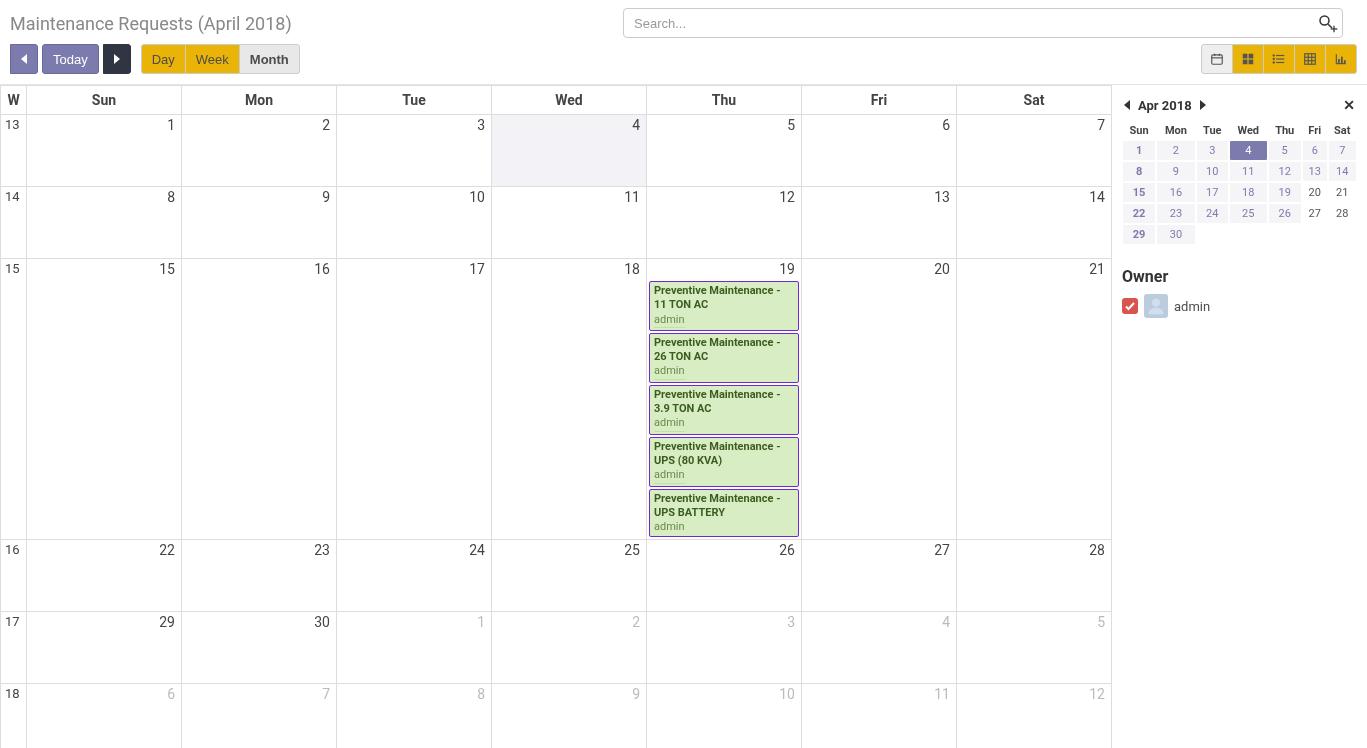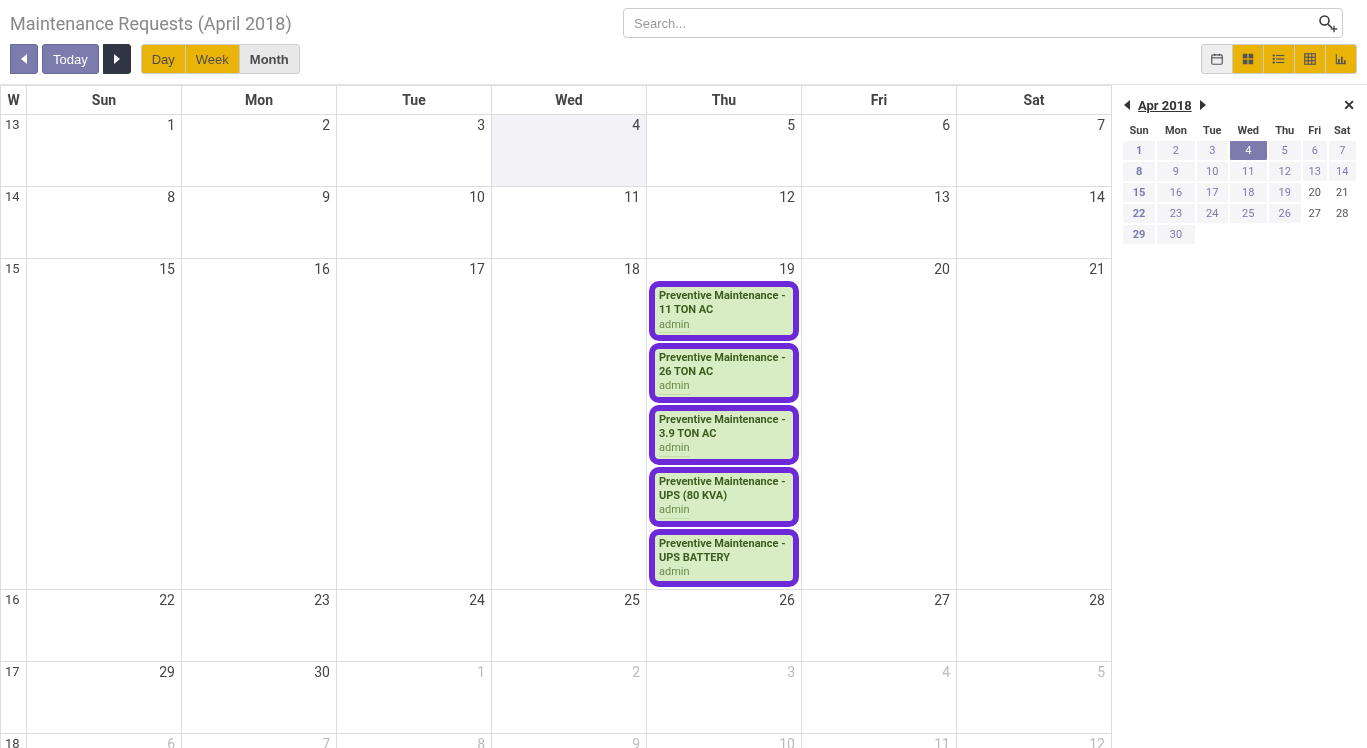--- a/index.html
+++ b/index.html
@@ -28,29 +28,29 @@
 .calendar { flex: 1; border-right: none; }
 .cal-table { width: 100%; border-collapse: collapse; table-layout: fixed; }
 .cal-table th { border: 1px solid #ddd; padding: 6px 4px; font-weight: 700; text-align: center; background: #fff; color: #444; font-size: 14px; }
 .cal-table th.wcol { width: 26px; }
 .cal-table td { border: 1px solid #ddd; vertical-align: top; height: 72px; position: relative; }
 .cal-table td.weeknum { text-align: left; padding: 2px 4px; font-size: 13px; color: #444; width: 26px; }
 .day-num { position: absolute; top: 2px; right: 6px; font-size: 14px; color: #444; }
 .day-num.muted { color: #bbb; }
 .today-cell { background: #f3f2f6; }
 .events { margin-top: 22px; padding: 0 2px; }
-.event { background: #d9edc4; border: 6px solid #6d28d9; border-radius: 10px; padding: 2px 4px; margin-bottom: 2px; font-size: 11px; color: #3b5d1f; line-height: 1.3; cursor: pointer; }
+.event { background: #d9edc4; border: 1px solid #6d28d9; border-radius: 2px; padding: 2px 4px; margin-bottom: 2px; font-size: 11px; color: #3b5d1f; line-height: 1.3; cursor: pointer; }
 .event .etitle { font-weight: 700; color: #3b5d1f; }
 .event .eowner { color: #6b8a4d; border-bottom: 1px solid #c4e0a6; display: inline-block; }
 .event:last-child .eowner { border-bottom: none; }
 .sidebar { width: 255px; padding: 8px 10px; }
 .mini-cal { border: none; }
 .mini-head { display: flex; align-items: center; justify-content: space-between; padding: 2px 0 6px 0; }
 .mini-head .nav { display:flex; align-items:center; gap:6px; }
-.mini-head .title { font-weight: 700; color: #333; font-size: 13px; text-decoration: underline; }
+.mini-head .title { font-weight: 700; color: #333; font-size: 13px; }
 .mini-head button { background:none; border:none; cursor:pointer; color:#333; font-size:14px; padding:2px; }
 .mini-table { width: 100%; border-collapse: collapse; font-size: 11px; }
 .mini-table th { padding: 3px 0; text-align: center; font-weight: 700; color: #444; }
 .mini-table td { text-align: center; padding: 0; }
 .mini-table td a { display: block; padding: 3px 0; color: #7c7bad; cursor: pointer; background: #f5f5f7; border: 1px solid #fff; border-radius:2px; }
 .mini-table td a.sun { color: #7c7bad; font-weight: 700; }
 .mini-table td a.selected { background: #7c7bad; color: #fff; }
 .mini-table td a.plain { color:#555; background:#fff; }
 .owner-section { margin-top: 22px; }
 .owner-title { font-weight: 700; font-size: 16px; color: #333; margin-bottom: 8px; }
@@ -446,16 +446,35 @@
                 </td>
                 <td></td>
                 <td></td>
                 <td></td>
                 <td></td>
                 <td></td>
               </tr>
             </tbody>
       </table>
     </div>
+    <div class="owner-section">
+      <div class="owner-title">Owner</div>
+      <div id="owner-list">
+            <div class="owner-row">
+              <span class="owner-check" style="background: rgb(217, 83, 79);">
+                <svg viewBox="0 0 24 24" fill="none" stroke="#fff" stroke-width="4">
+                  <polyline points="4,13 9,18 20,6"></polyline>
+                </svg>
+              </span>
+              <span class="avatar">
+                <svg width="20" height="20" viewBox="0 0 24 24" fill="#eef">
+                  <circle cx="12" cy="8" r="5" fill="#d0def0"></circle>
+                  <path d="M3 22c0-5 4-8 9-8s9 3 9 8" fill="#d0def0"></path>
+                </svg>
+              </span>
+              <span>admin</span>
+            </div>
+          </div>
+    </div>
   </div>
 </div>
 
 </div>
 
 </body></html>

